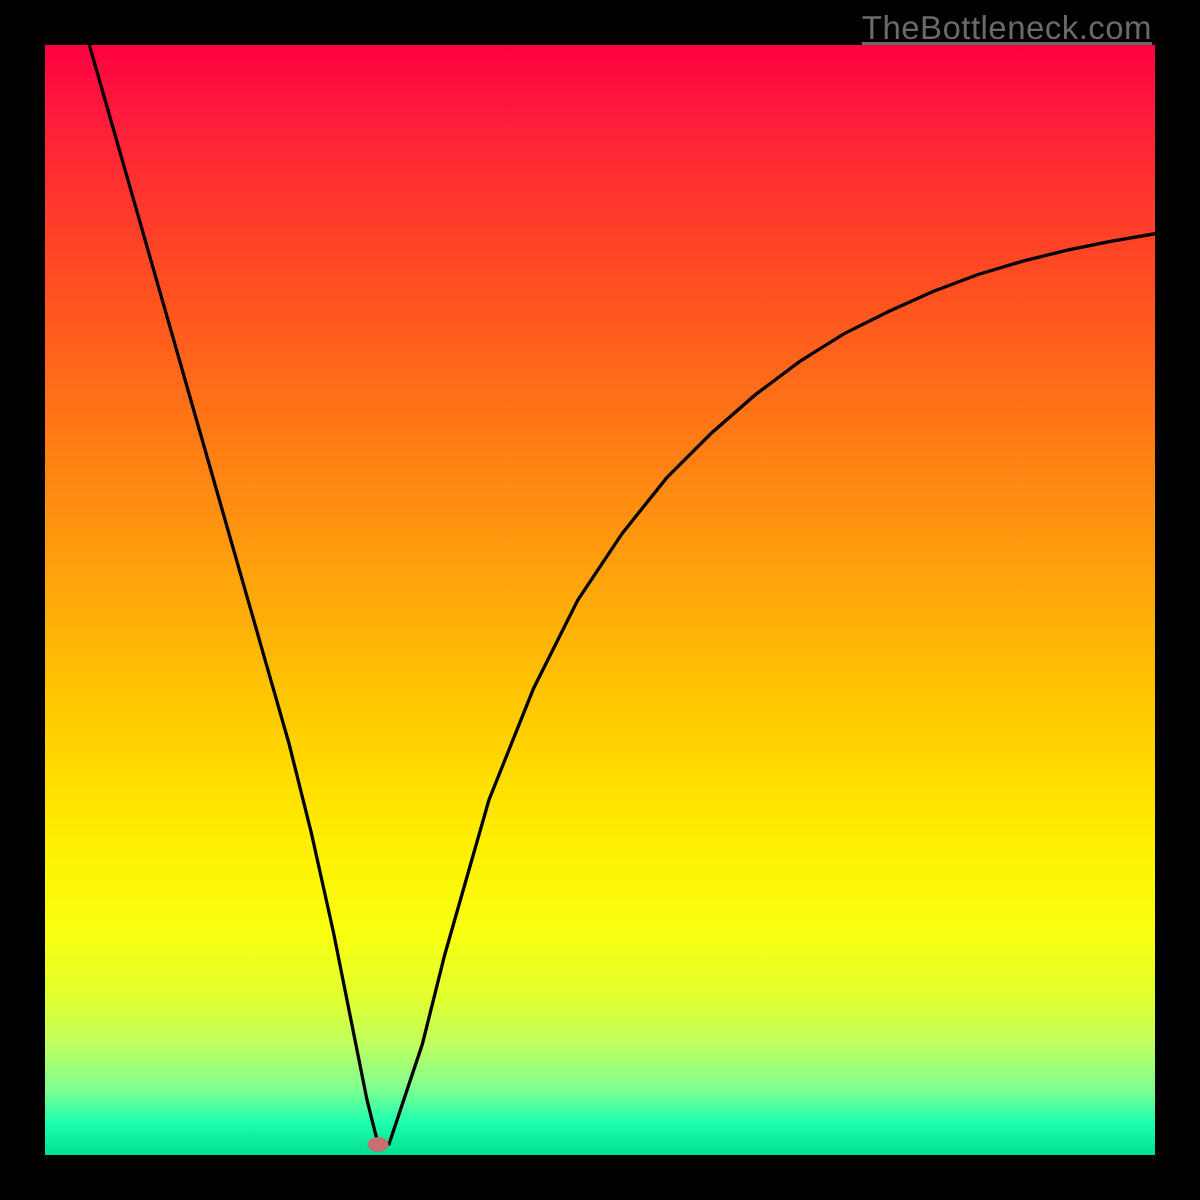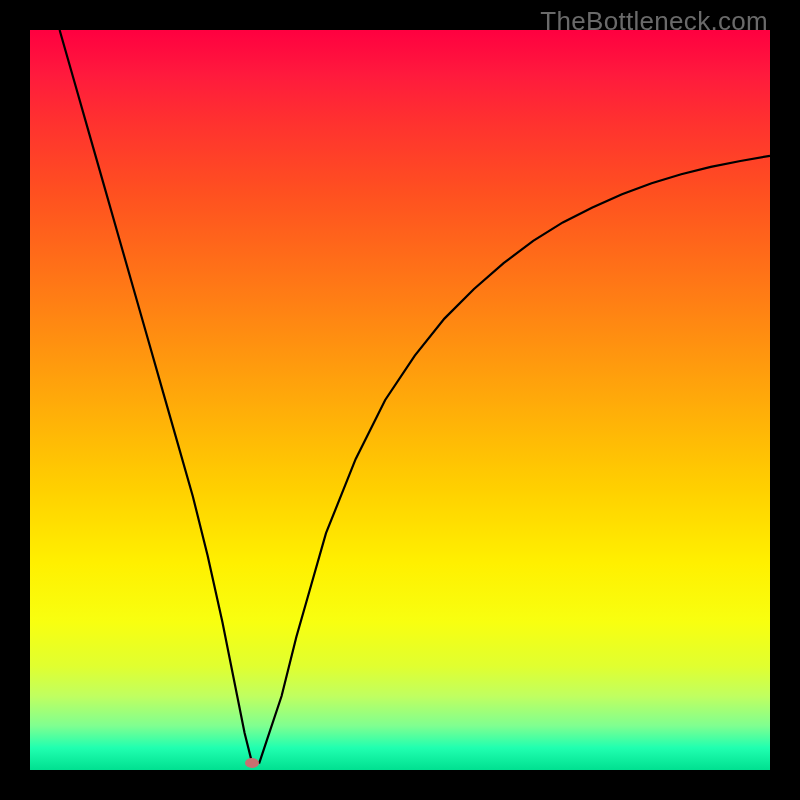--- a/index.html
+++ b/index.html
@@ -38,24 +38,25 @@
       #c0ff60 90%,
       #80ff90 94%,
       #20ffb0 97%,
       #00e090 100%
     );
   }
   .watermark {
     position: absolute;
     top: 6px;
     right: 32px;
-    font-size: 26px;
+    font-size: 22px;
     font-weight: 500;
     color: #6a6a6a;
     letter-spacing: 0.3px;
+    text-decoration: underline;
   }
   svg.curve {
     position: absolute;
     top: 0;
     left: 0;
     width: 740px;
     height: 740px;
   }
   .marker {
     position: absolute;

